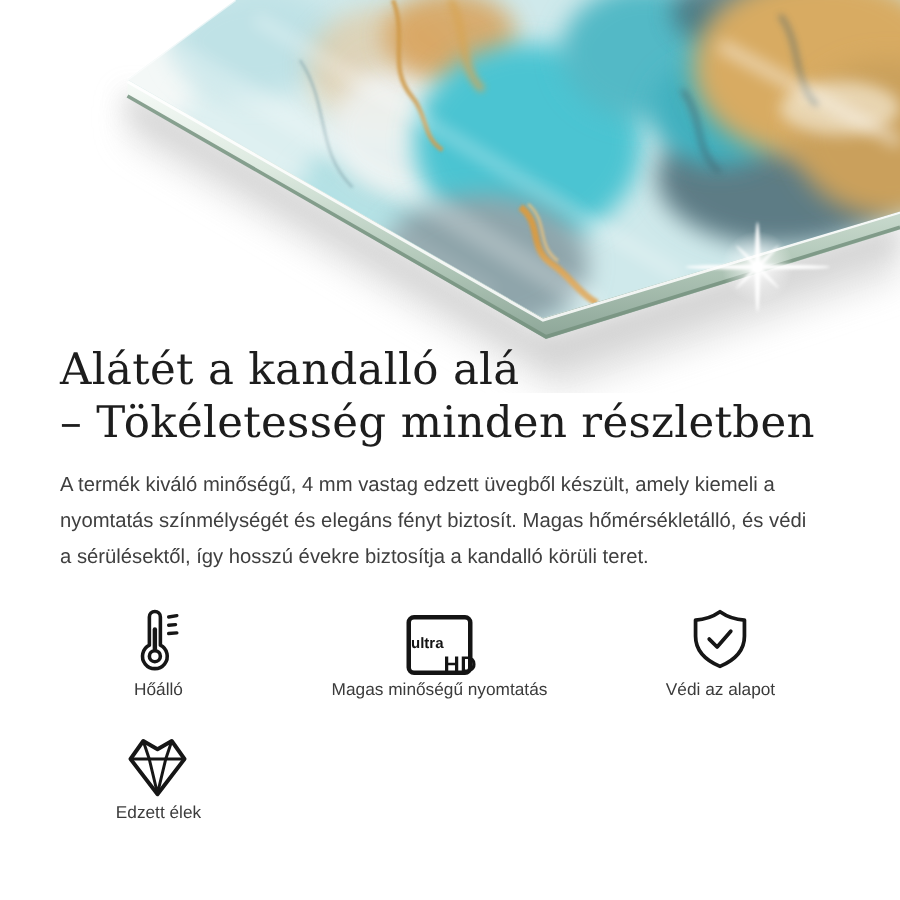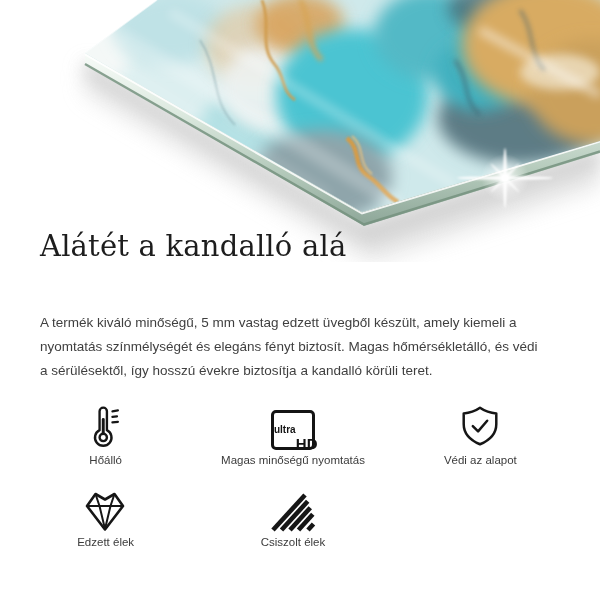--- a/index.html
+++ b/index.html
@@ -125,23 +125,24 @@
       <ellipse cx="505" cy="178" rx="20" ry="1.1" transform="rotate(45 505 178)"></ellipse>
       <ellipse cx="505" cy="178" rx="20" ry="1.1" transform="rotate(-45 505 178)"></ellipse>
     </g>
     <circle cx="505" cy="178" r="3.2" fill="#ffffff"></circle>
   </g>
 </svg>
 </div>
 
 <h1 class="page-title">
   <span>Alátét a kandalló alá</span><br>
+  <span>– Tökéletesség minden részletben</span>
 </h1>
 
-<p class="page-desc">A termék kiváló minőségű, 5 mm vastag edzett üvegből készült, amely kiemeli a nyomtatás színmélységét és elegáns fényt biztosít. Magas hőmérsékletálló, és védi a sérülésektől, így hosszú évekre biztosítja a kandalló körüli teret.</p>
+<p class="page-desc">A termék kiváló minőségű, 4 mm vastag edzett üvegből készült, amely kiemeli a nyomtatás színmélységét és elegáns fényt biztosít. Magas hőmérsékletálló, és védi a sérülésektől, így hosszú évekre biztosítja a kandalló körüli teret.</p>
 
 <div class="features">
 
   <div class="feature">
     <div class="icon-box">
       <svg width="44" height="48" viewBox="0 0 48 48">
         <path class="st" d="M17,8 a4,4 0 0 1 8,0 V28.5 a9,9 0 1 1 -8,0 Z"></path>
         <circle class="st" cx="21" cy="36.5" r="4" stroke-width="2.4"></circle>
         <line x1="21" y1="17" x2="21" y2="31" stroke="#161616" stroke-width="3.2" stroke-linecap="round"></line>
         <g stroke="#161616" stroke-width="2.4" stroke-linecap="round">
@@ -182,29 +183,15 @@
           <line x1="4" y1="16" x2="40" y2="16"></line>
           <line x1="12.5" y1="4" x2="16.5" y2="16"></line>
           <line x1="31.5" y1="4" x2="27.5" y2="16"></line>
           <path d="M16.5,16 L22,39 L27.5,16"></path>
         </g>
       </svg>
     </div>
     <div class="flabel">Edzett élek</div>
   </div>
 
-  <div class="feature">
-    <div class="icon-box">
-      <svg width="47" height="40" viewBox="0 0 47 40">
-        <g stroke="#161616" stroke-width="4.6" fill="none">
-          <line x1="4" y1="38" x2="36" y2="3"></line>
-          <line x1="12.5" y1="38" x2="38.7" y2="9.3"></line>
-          <line x1="21" y1="38" x2="41.3" y2="15.7"></line>
-          <line x1="29.5" y1="38" x2="43.8" y2="22.3"></line>
-          <line x1="39" y1="38" x2="44.5" y2="32"></line>
-        </g>
-      </svg>
-    </div>
-    <div class="flabel">Csiszolt élek</div>
-  </div>
 
 
 </div>
 
 </body></html>

